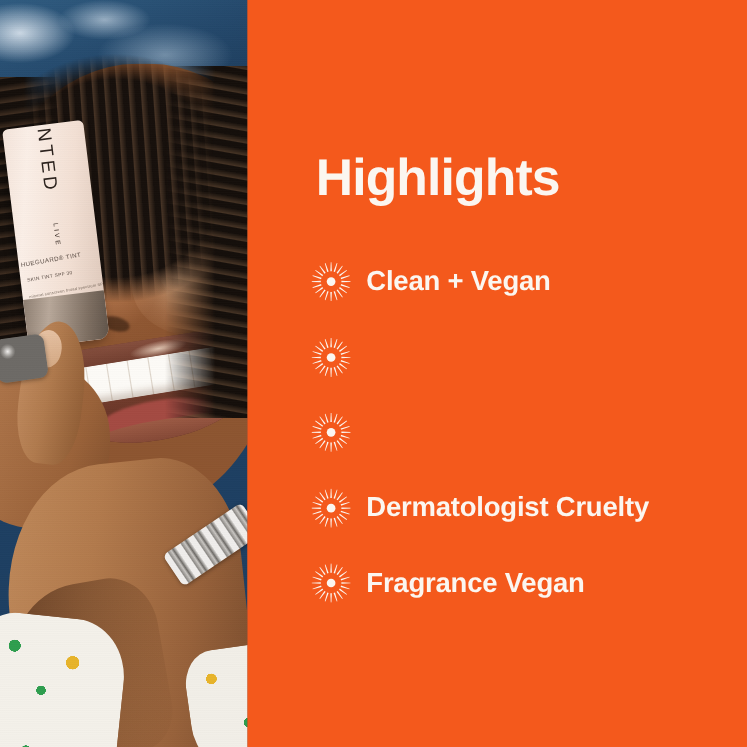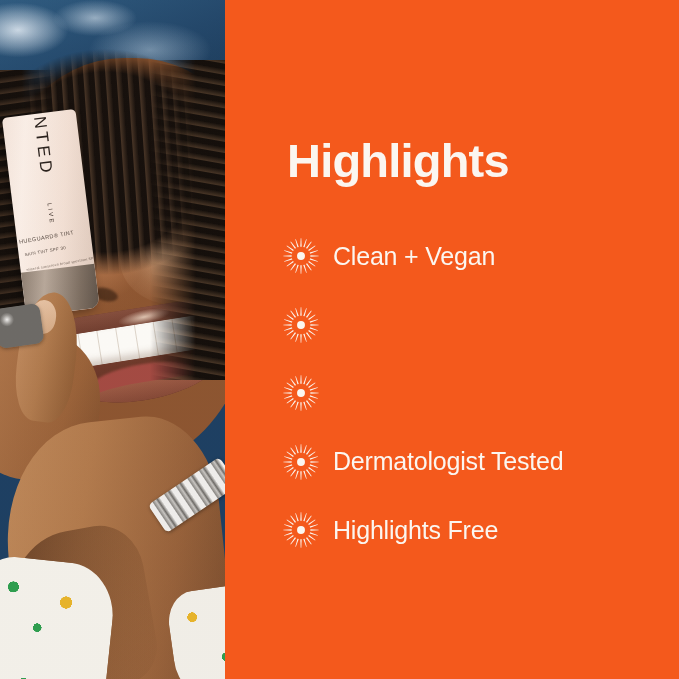--- a/index.html
+++ b/index.html
@@ -365,21 +365,21 @@
   }
   .burst {
     flex: 0 0 auto;
     width: 36px;
     height: 36px;
     display: block;
   }
   .highlight-label {
     margin-left: 14px;
     font-size: 25px;
-    font-weight: 400;
+    font-weight: 700;
     color: #FBF6F0;
     letter-spacing: -0.2px;
     white-space: nowrap;
     line-height: 1.1;
   }
 </style>
 </head>
 <body>
 
 <div id="canvas">
@@ -528,21 +528,21 @@
             <path d="M33.18 69.92 L20.51 89.14 L21.89 90.14 L36.25 72.15 Z" fill="#FBF6F0"></path>
             <path d="M27.85 63.75 L9.86 78.11 L10.86 79.49 L30.08 66.82 Z" fill="#FBF6F0"></path>
             <path d="M24.69 56.23 L3.13 64.33 L3.66 65.95 L25.86 59.84 Z" fill="#FBF6F0"></path>
             <path d="M24.00 48.10 L1.00 49.15 L1.00 50.86 L24.00 51.90 Z" fill="#FBF6F0"></path>
             <path d="M25.86 40.16 L3.66 34.05 L3.13 35.67 L24.69 43.77 Z" fill="#FBF6F0"></path>
             <path d="M30.08 33.18 L10.86 20.51 L9.86 21.89 L27.85 36.25 Z" fill="#FBF6F0"></path>
             <path d="M36.25 27.85 L21.89 9.86 L20.51 10.86 L33.18 30.08 Z" fill="#FBF6F0"></path>
             <path d="M43.77 24.69 L35.67 3.13 L34.05 3.66 L40.16 25.86 Z" fill="#FBF6F0"></path>
             <circle cx="50" cy="50" r="11" fill="#FBF6F0"></circle>
           </svg>
-          <span class="highlight-label">Dermatologist Tested</span>
+          <span class="highlight-label">Dermatologist Cruelty</span>
         </li>
         <li class="highlight-item">
           <svg viewBox="0 0 100 100" class="burst">
             <path d="M51.90 24.00 L50.85 1.00 L49.15 1.00 L48.10 24.00 Z" fill="#FBF6F0"></path>
             <path d="M59.84 25.86 L65.95 3.66 L64.33 3.13 L56.23 24.69 Z" fill="#FBF6F0"></path>
             <path d="M66.82 30.08 L79.49 10.86 L78.11 9.86 L63.75 27.85 Z" fill="#FBF6F0"></path>
             <path d="M72.15 36.25 L90.14 21.89 L89.14 20.51 L69.92 33.18 Z" fill="#FBF6F0"></path>
             <path d="M75.31 43.77 L96.87 35.67 L96.34 34.05 L74.14 40.16 Z" fill="#FBF6F0"></path>
             <path d="M76.00 51.90 L99.00 50.85 L99.00 49.15 L76.00 48.10 Z" fill="#FBF6F0"></path>
             <path d="M74.14 59.84 L96.34 65.95 L96.87 64.33 L75.31 56.23 Z" fill="#FBF6F0"></path>
@@ -554,18 +554,18 @@
             <path d="M33.18 69.92 L20.51 89.14 L21.89 90.14 L36.25 72.15 Z" fill="#FBF6F0"></path>
             <path d="M27.85 63.75 L9.86 78.11 L10.86 79.49 L30.08 66.82 Z" fill="#FBF6F0"></path>
             <path d="M24.69 56.23 L3.13 64.33 L3.66 65.95 L25.86 59.84 Z" fill="#FBF6F0"></path>
             <path d="M24.00 48.10 L1.00 49.15 L1.00 50.86 L24.00 51.90 Z" fill="#FBF6F0"></path>
             <path d="M25.86 40.16 L3.66 34.05 L3.13 35.67 L24.69 43.77 Z" fill="#FBF6F0"></path>
             <path d="M30.08 33.18 L10.86 20.51 L9.86 21.89 L27.85 36.25 Z" fill="#FBF6F0"></path>
             <path d="M36.25 27.85 L21.89 9.86 L20.51 10.86 L33.18 30.08 Z" fill="#FBF6F0"></path>
             <path d="M43.77 24.69 L35.67 3.13 L34.05 3.66 L40.16 25.86 Z" fill="#FBF6F0"></path>
             <circle cx="50" cy="50" r="11" fill="#FBF6F0"></circle>
           </svg>
-          <span class="highlight-label">Highlights Free</span>
+          <span class="highlight-label">Fragrance Vegan</span>
         </li>
       </ul>
   </div>
 
 </div>
 
 </body></html>

